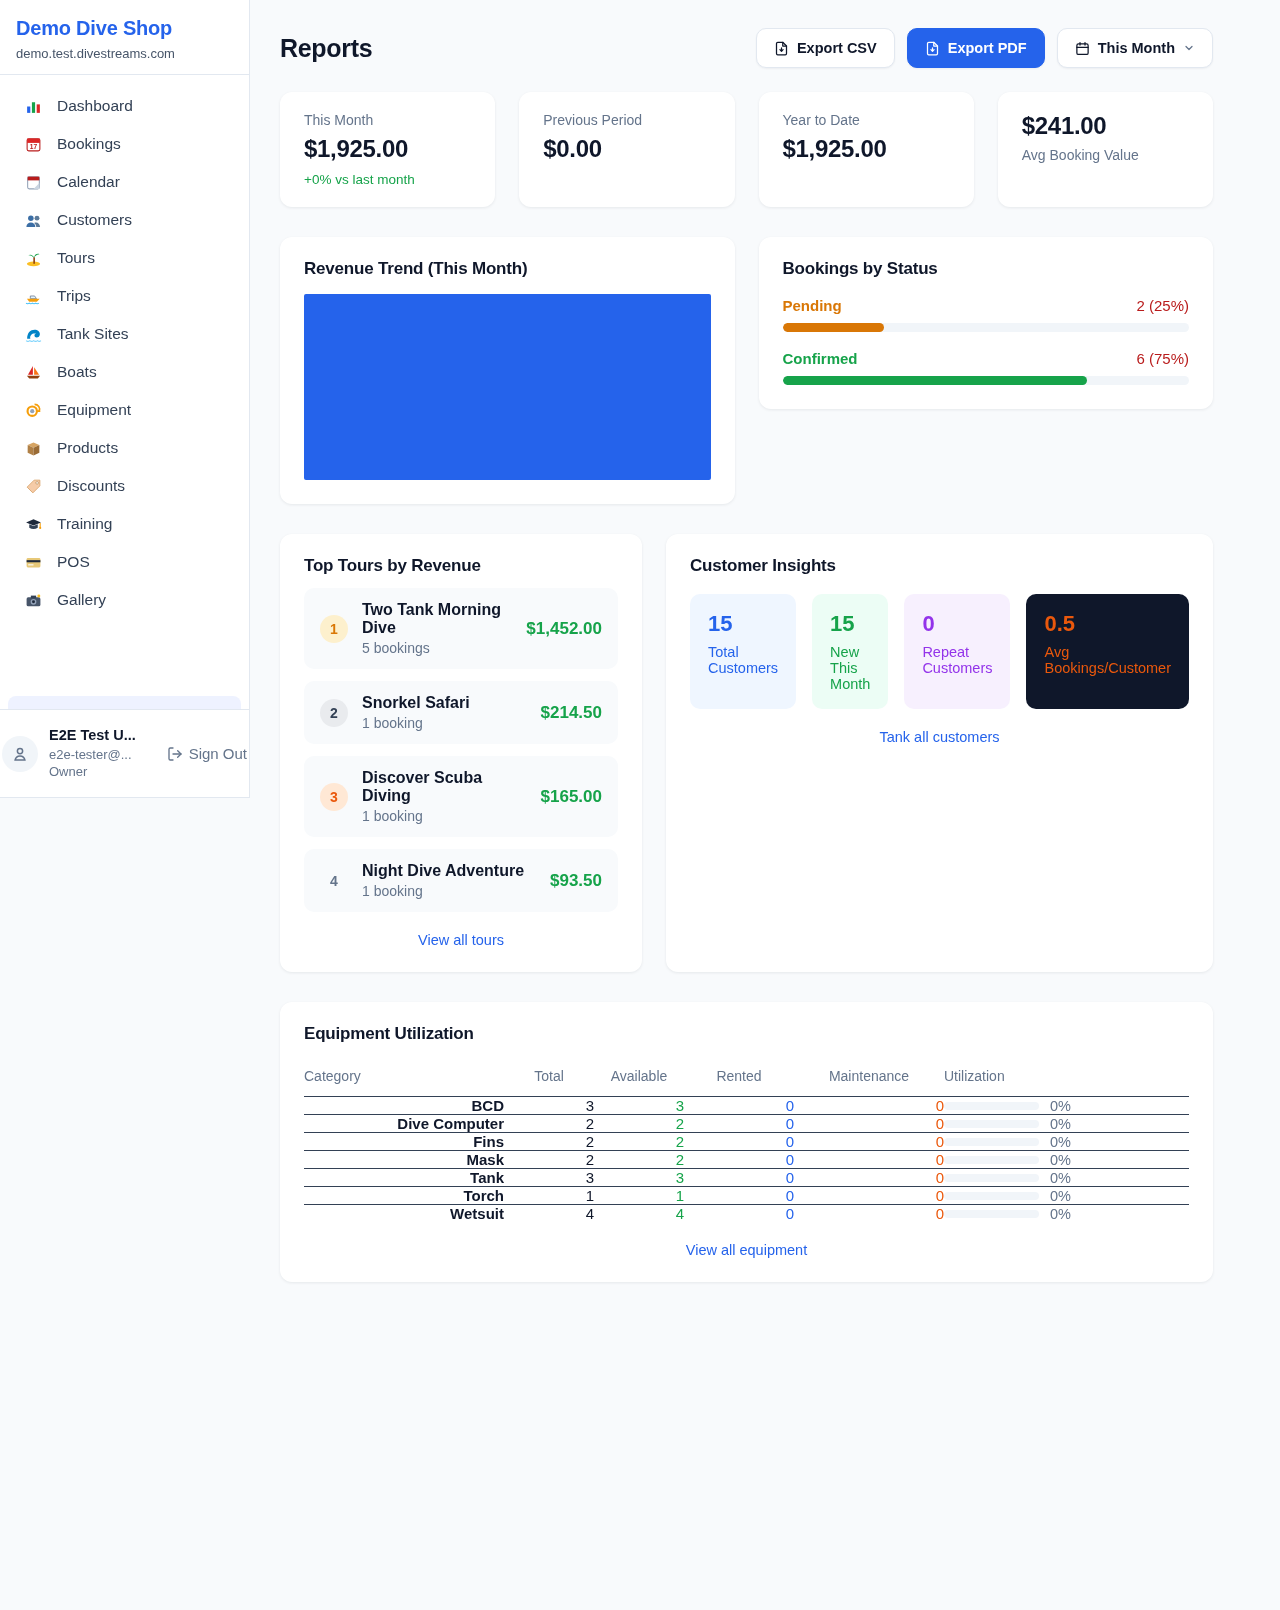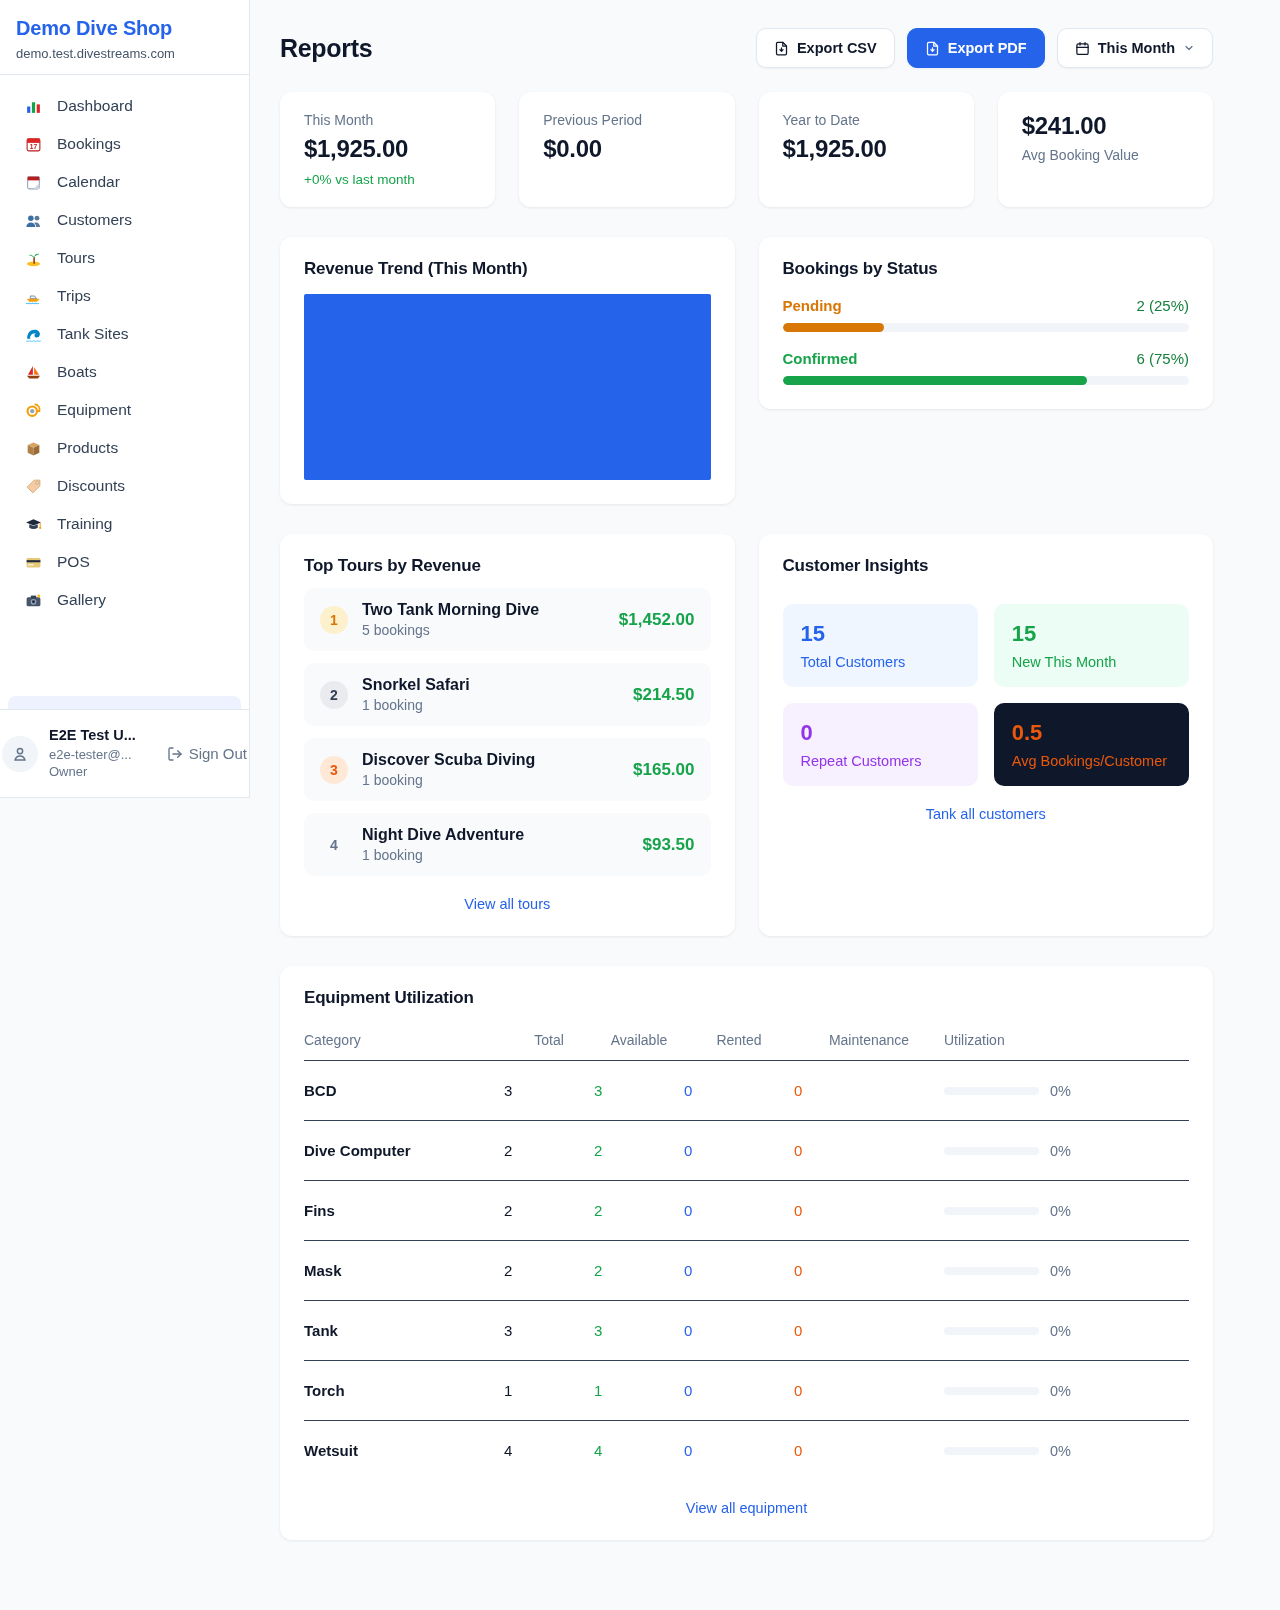--- a/index.html
+++ b/index.html
@@ -70,21 +70,21 @@
   .two-col { display:grid; grid-template-columns:1fr 1fr; gap:24px; margin-top:30px; align-items:start; }
   .two-col.stretch { align-items:stretch; }
   .section-card { padding:22px 24px 24px; }
   .section-title { font-size:17px; font-weight:700; color:#0f172a; letter-spacing:-.2px; }
 
   .chart-block { margin-top:15px; height:186px; border-radius:2px; }
 
   .status-group { margin-top:18px; }
   .status-row { display:flex; justify-content:space-between; align-items:baseline; }
   .status-label { font-size:15px; font-weight:700; }
-  .status-count { font-size:15px; color:#15803d; }
+  .status-count { font-size:15px; color:#b91c1c; }
   .bar-track { margin-top:9px; height:9px; border-radius:5px; background:#f1f5f9; overflow:hidden; }
   .bar-fill { height:100%; border-radius:5px; }
 
   .tour-row {
     display:flex; align-items:center; gap:14px; background:#f8fafc;
     border-radius:10px; padding:13px 16px; margin-top:12px;
   }
   .tour-row:first-of-type { margin-top:18px; }
   .rank {
     width:28px; height:28px; border-radius:50%; flex:0 0 28px;
@@ -94,37 +94,37 @@
   .rank.r1 { background:#fdf0cd; color:#d97706; }
   .rank.r2 { background:#e9ebee; color:#334155; }
   .rank.r3 { background:#ffe8d5; color:#ea580c; }
   .rank.r4 { background:transparent; color:#64748b; }
   .tour-name { font-size:16px; font-weight:600; color:#0f172a; }
   .tour-bookings { font-size:14px; color:#64748b; margin-top:3px; }
   .tour-revenue { margin-left:auto; font-size:17px; font-weight:700; color:#16a34a; }
 
   .view-link { display:block; text-align:center; margin-top:20px; font-size:14.5px; color:#2563eb; cursor:pointer; }
 
-  .insights-grid { display:grid; grid-template-columns:1fr 1fr; gap:16px; margin-top:28px; }
+  .insights-grid { display:grid; grid-template-columns:1fr 1fr 1fr 1fr; gap:16px; margin-top:18px; }
   .insight-box { border-radius:10px; padding:17px 18px; }
   .insight-value { font-size:22px; font-weight:700; }
   .insight-label { font-size:14.5px; margin-top:7px; }
   .insight-box.blue   { background:#eff6ff; } .insight-box.blue   .insight-value,.insight-box.blue   .insight-label { color:#2563eb; }
   .insight-box.green  { background:#ecfdf5; } .insight-box.green  .insight-value,.insight-box.green  .insight-label { color:#16a34a; }
   .insight-box.purple { background:#f7f0fe; } .insight-box.purple .insight-value,.insight-box.purple .insight-label { color:#9333ea; }
   .insight-box.orange { background:#0f172a; } .insight-box.orange .insight-value,.insight-box.orange .insight-label { color:#ea580c; }
 
   .equipment-card { margin-top:30px; padding:22px 24px 24px; }
   table.eq { width:100%; border-collapse:collapse; margin-top:14px; }
   table.eq th {
     font-size:14px; font-weight:400; color:#64748b; text-align:center;
     padding:10px 0 12px; border-bottom:1px solid #334155;
   }
   table.eq th.cat, table.eq th.util { text-align:left; }
-  table.eq td { padding:21px 0; border-bottom:1px solid #334155; font-size:15px; text-align:left; }
+  table.eq td { padding:0 0; border-bottom:1px solid #334155; font-size:15px; text-align:right; }
   table.eq tr:last-child td { border-bottom:none; }
   td.cat { text-align:left; font-size:15.5px; font-weight:600; color:#0f172a; }
   td.avail { color:#16a34a; } td.rent { color:#2563eb; } td.maint { color:#ea580c; }
   td.util { text-align:left; }
   .util-wrap { display:flex; align-items:center; gap:11px; }
   .util-track { width:95px; height:8px; border-radius:4px; background:#f1f5f9; }
   .util-pct { font-size:14.5px; color:#64748b; }
 </style>
 </head>
 <body>

